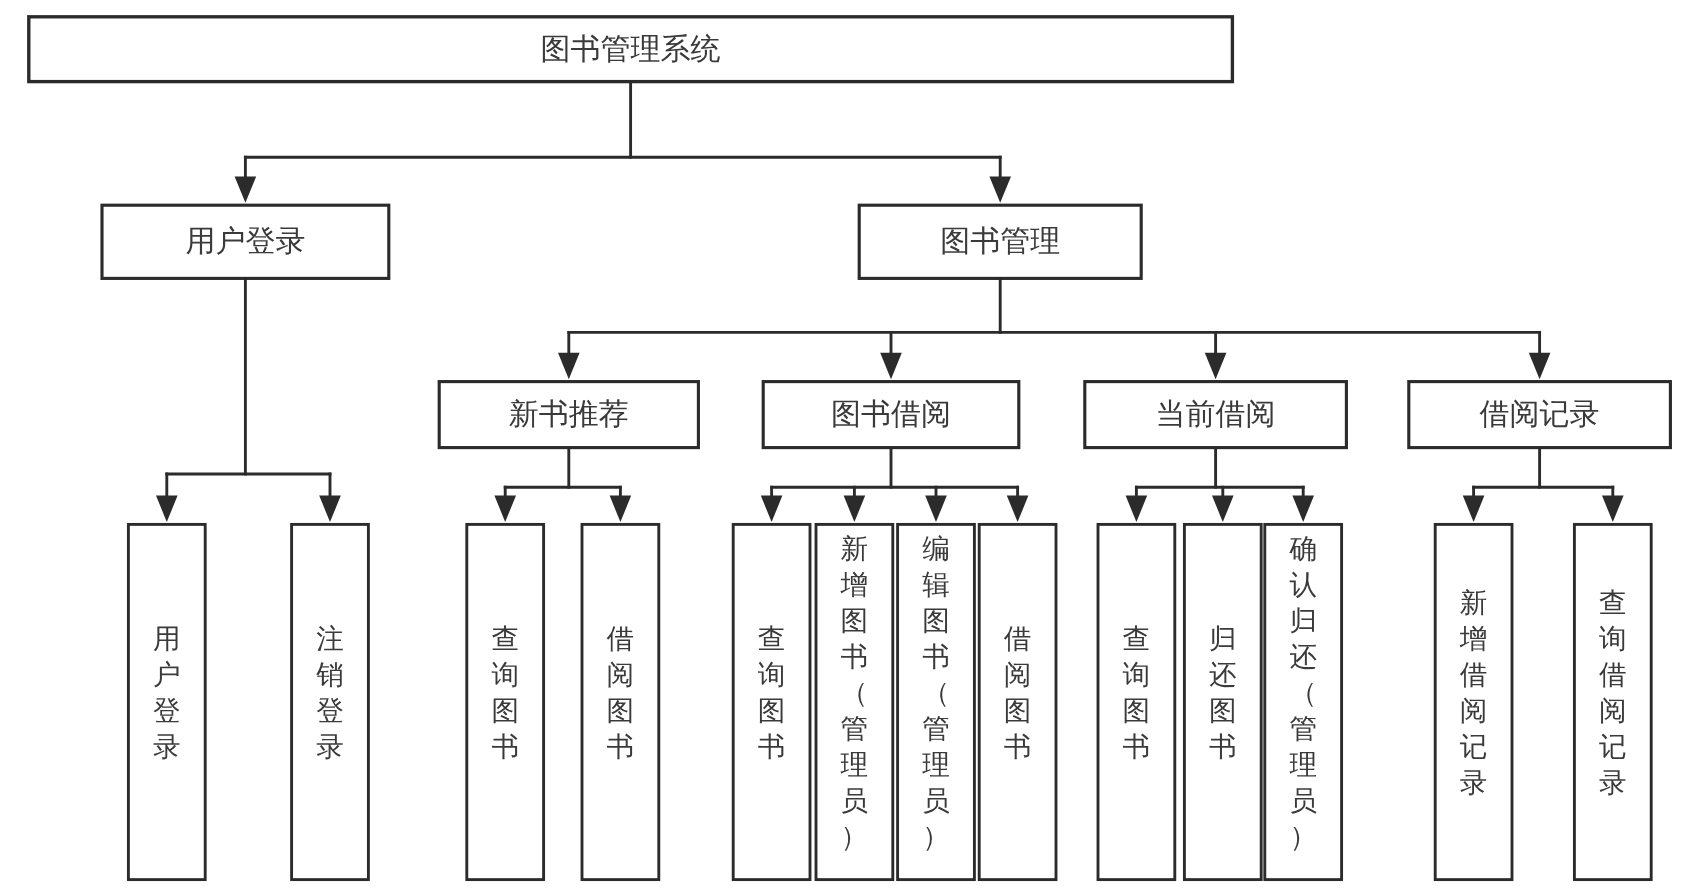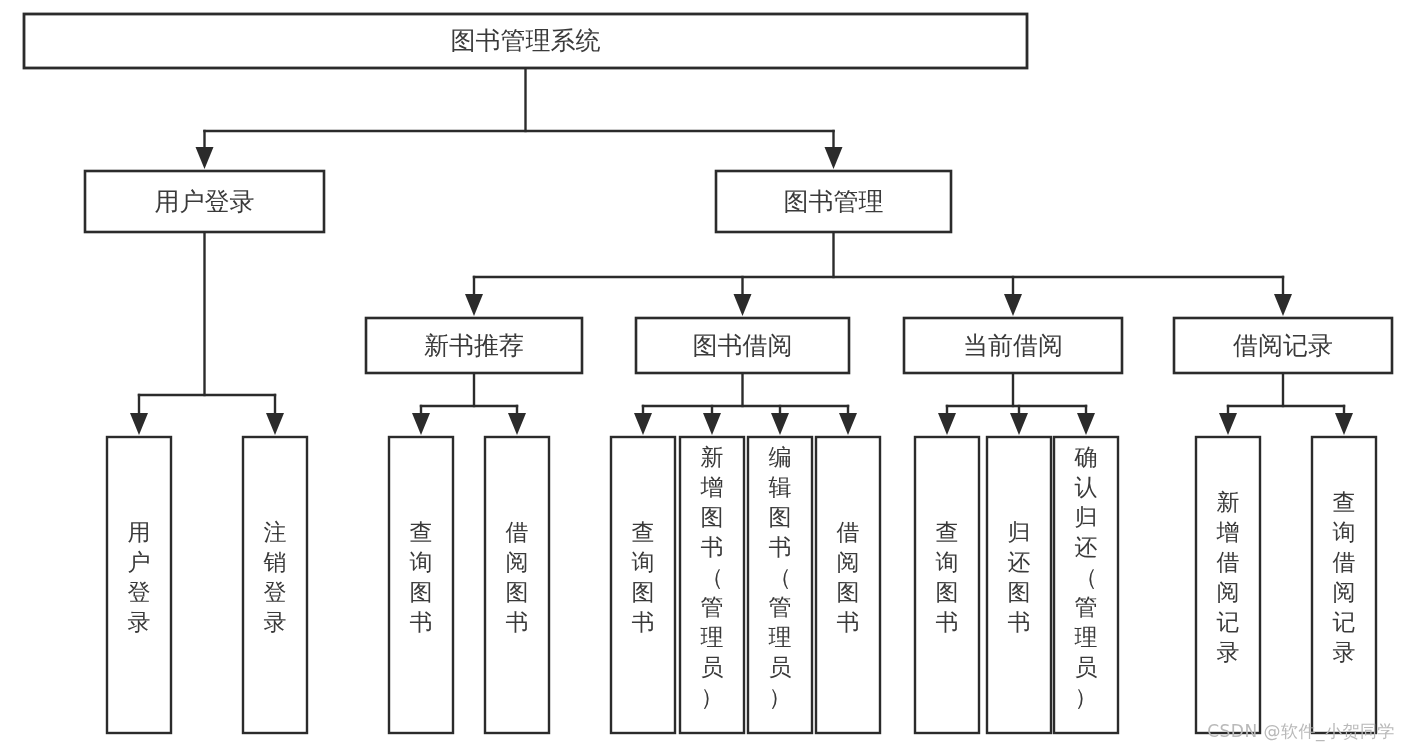--- a/index.html
+++ b/index.html
@@ -220,14 +220,13 @@
         <g>
           <rect class="node-box level-3" x="1192" y="437" width="64" height="296"></rect>
           <text class="node-label-v" x="1224" y="510"><tspan x="1224" dy="0">新</tspan><tspan x="1224" dy="30">增</tspan><tspan x="1224" dy="30">借</tspan><tspan x="1224" dy="30">阅</tspan><tspan x="1224" dy="30">记</tspan><tspan x="1224" dy="30">录</tspan></text>
         </g>
         <g>
           <rect class="node-box level-3" x="1308" y="437" width="64" height="296"></rect>
           <text class="node-label-v" x="1340" y="510"><tspan x="1340" dy="0">查</tspan><tspan x="1340" dy="30">询</tspan><tspan x="1340" dy="30">借</tspan><tspan x="1340" dy="30">阅</tspan><tspan x="1340" dy="30">记</tspan><tspan x="1340" dy="30">录</tspan></text>
         </g>
       </g>
   </svg>
-  <div class="watermark">CSDN @软件_小贺同学</div>
 </div>
 
 </body></html>

